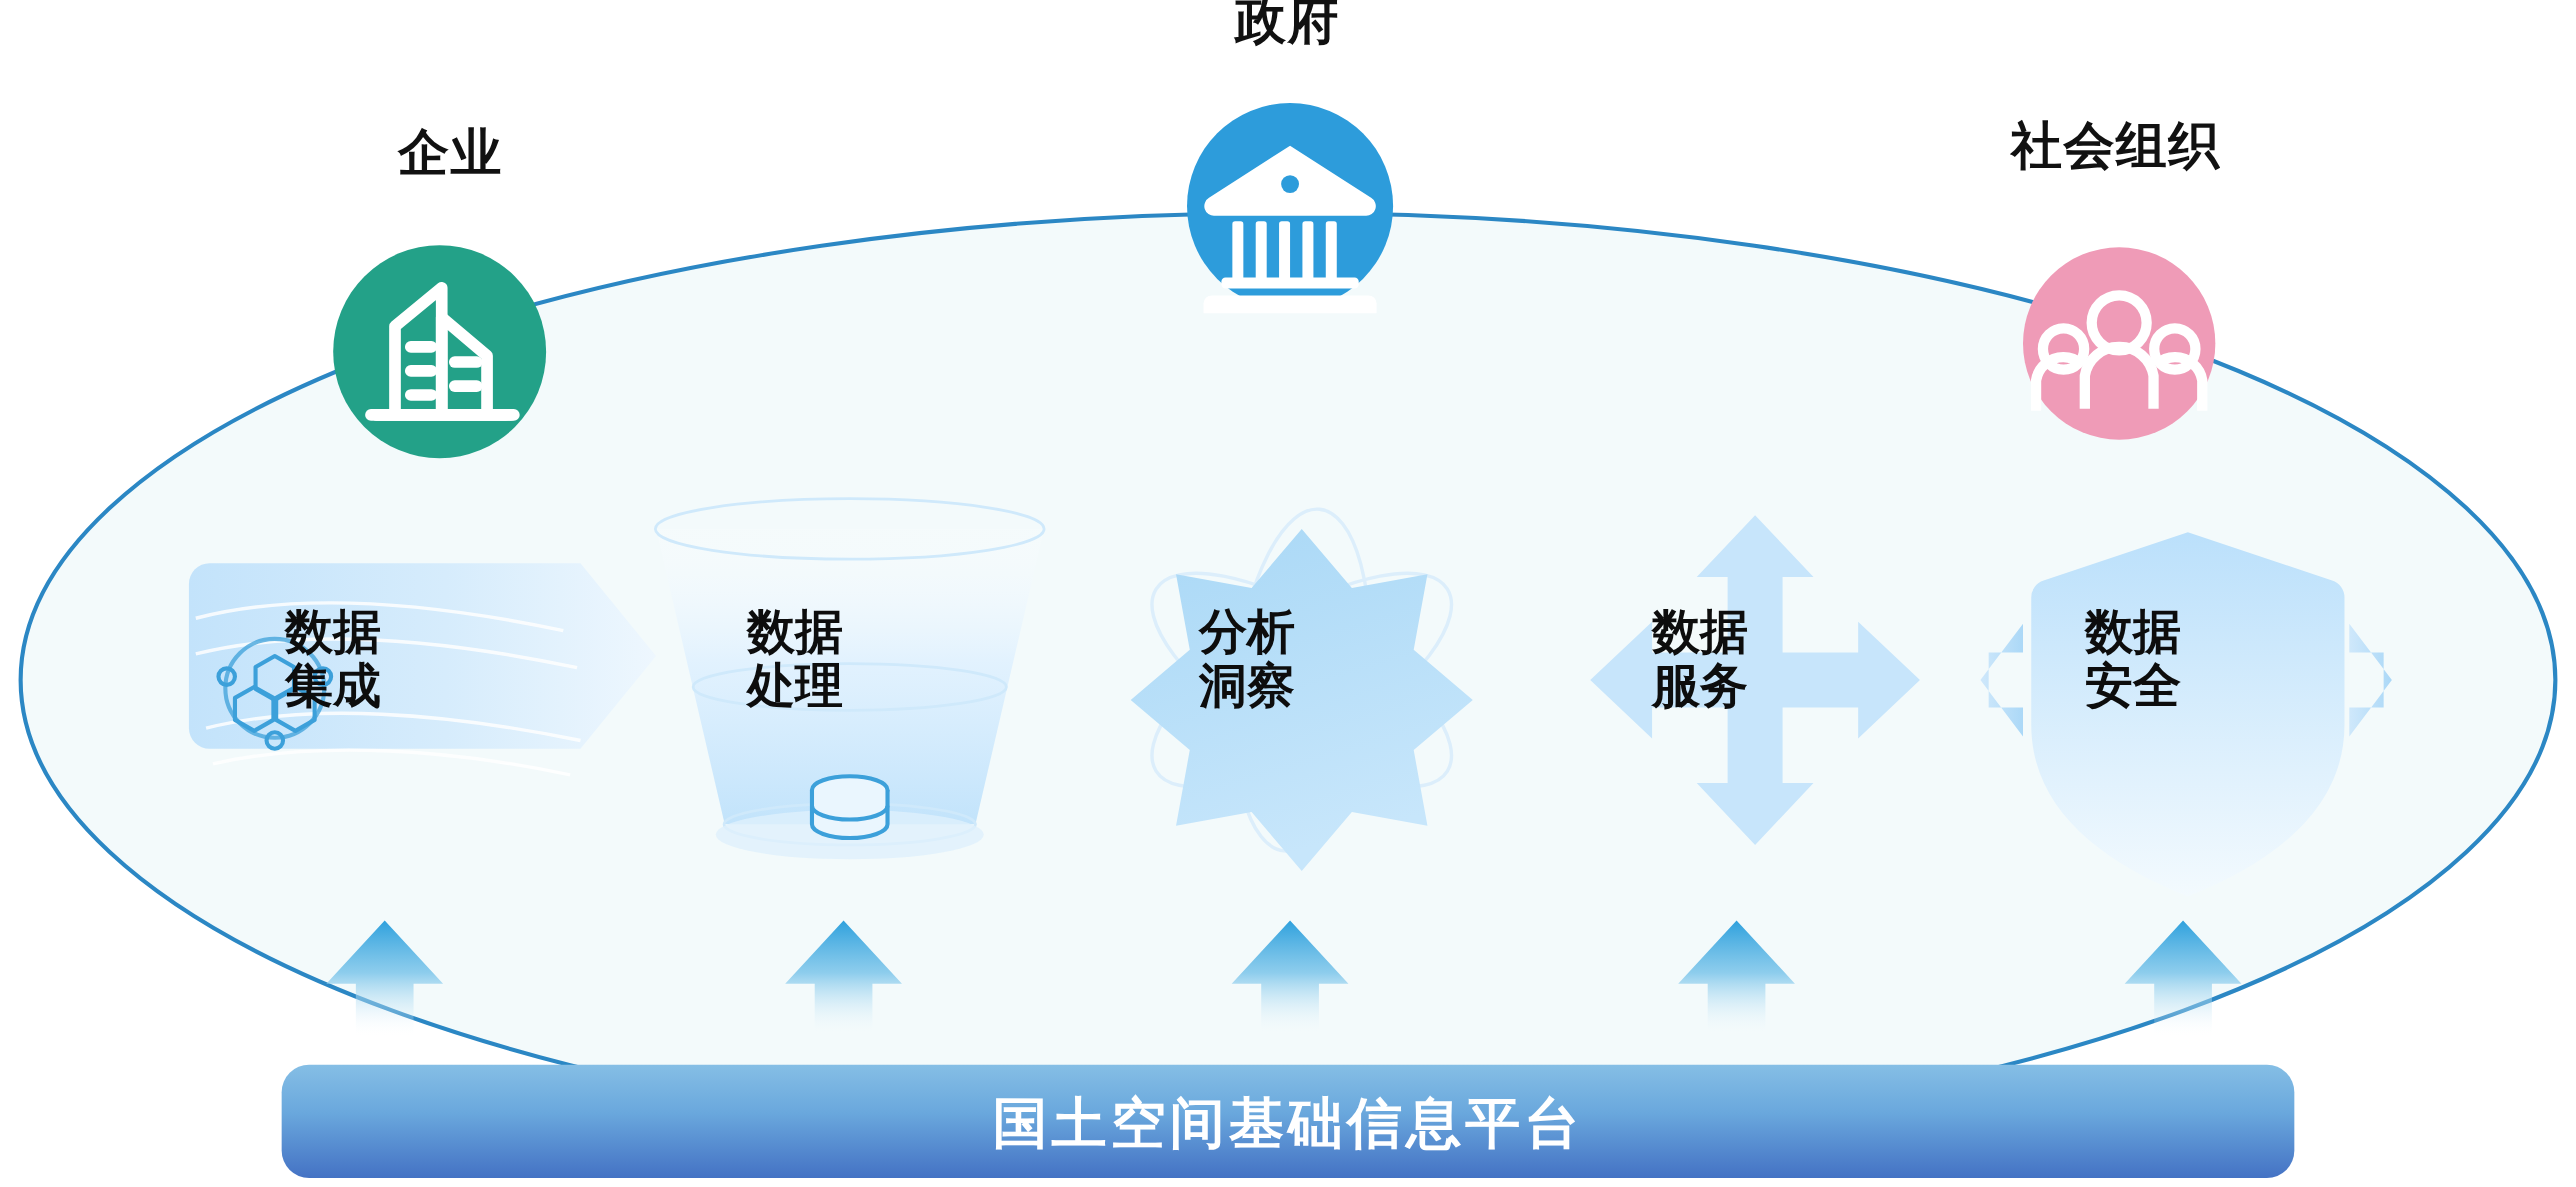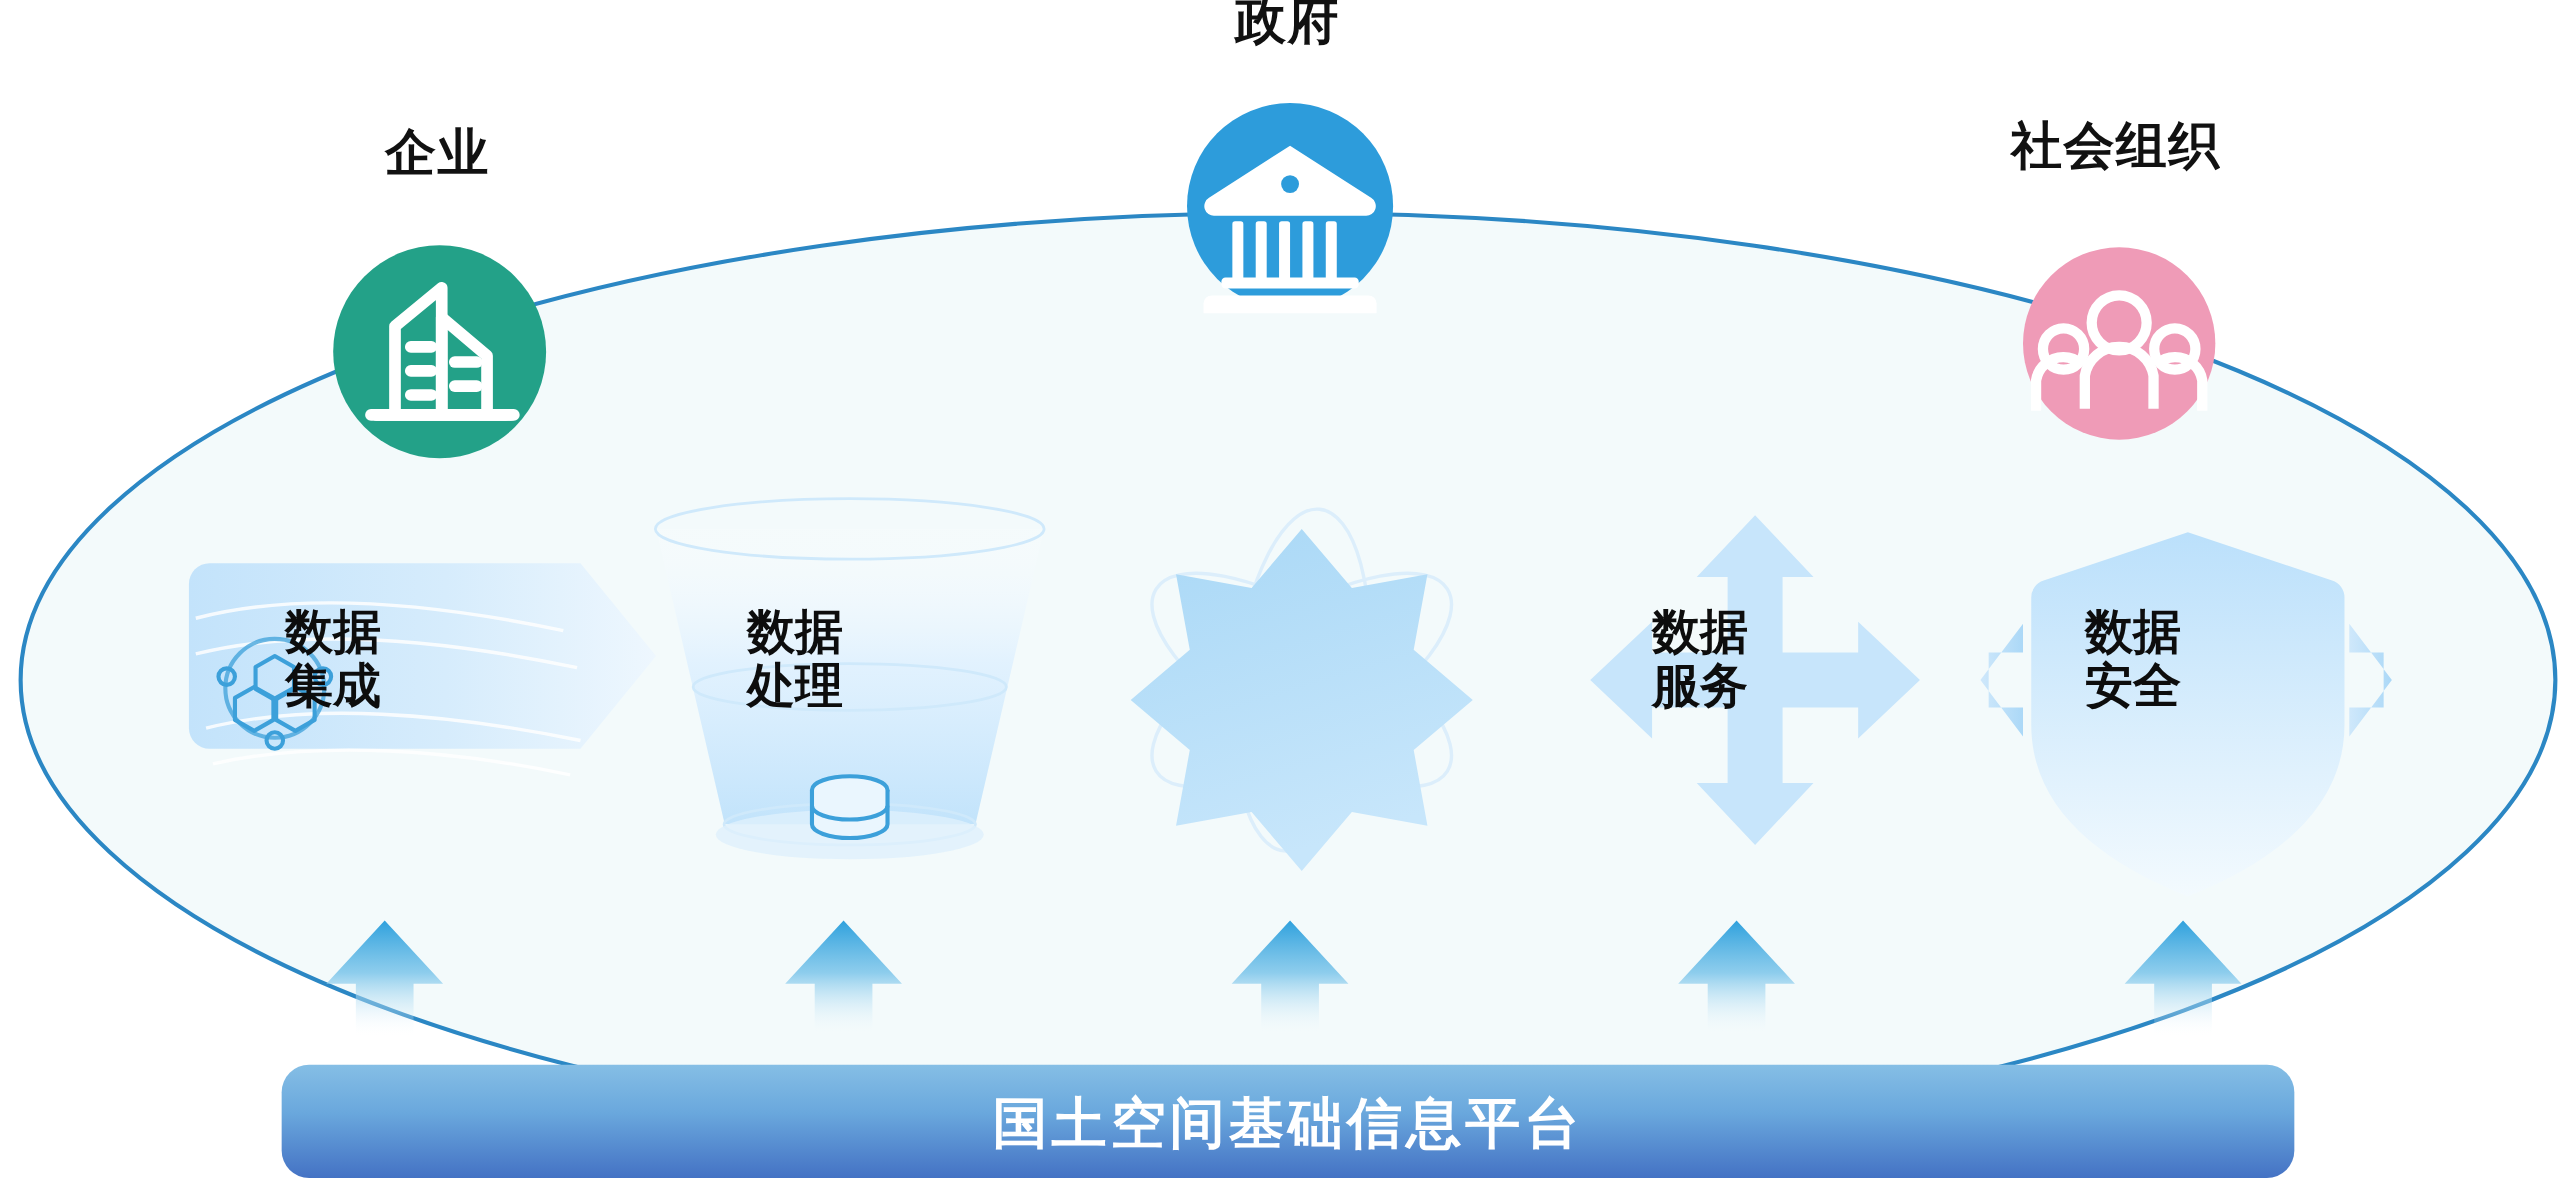--- a/index.html
+++ b/index.html
@@ -201,34 +201,38 @@
       <circle cx="3085" cy="470" r="40"></circle>
       <path d="M3035 595 v-48 a50 50 0 0 1 50 -42 a50 50 0 0 1 50 42 v48"></path>
       <circle cx="3004" cy="508" r="30"></circle>
       <path d="M2964 598 v-44 a40 40 0 0 1 40 -34 a40 40 0 0 1 26 10"></path>
       <circle cx="3166" cy="508" r="30"></circle>
       <path d="M3206 598 v-44 a40 40 0 0 0 -40 -34 a40 40 0 0 0 -26 10"></path>
     </g>
   </g>
 </svg>
 
-<div class="ext-label" style="left:385px;top:127px;">企业</div>
+<div class="ext-label" style="left:398px;top:127px;">企业</div>
 <div class="ext-label" style="left:1235px;top:-5.5px;">政府</div>
 <div class="ext-label" style="left:2011px;top:120px;text-align:right;">社会组织</div>
 
 <div class="mod-label" style="left:285px;top:605px;width:206px;">
   <span>数据</span>
   <span>集成</span>
 </div>
 
 <div class="mod-label" style="left:747px;top:605px;width:206px;">
   <span>数据</span>
   <span>处理</span>
 </div>
 
+<div class="mod-label" style="left:1199px;top:605px;width:206px;">
+  <span>分析</span>
+  <span>洞察</span>
+</div>
 
 <div class="mod-label" style="left:1652px;top:605px;width:206px;">
   <span>数据</span>
   <span>服务</span>
 </div>
 
 <div class="mod-label" style="left:2085px;top:605px;width:206px;">
   <span>数据</span>
   <span>安全</span>
 </div>

